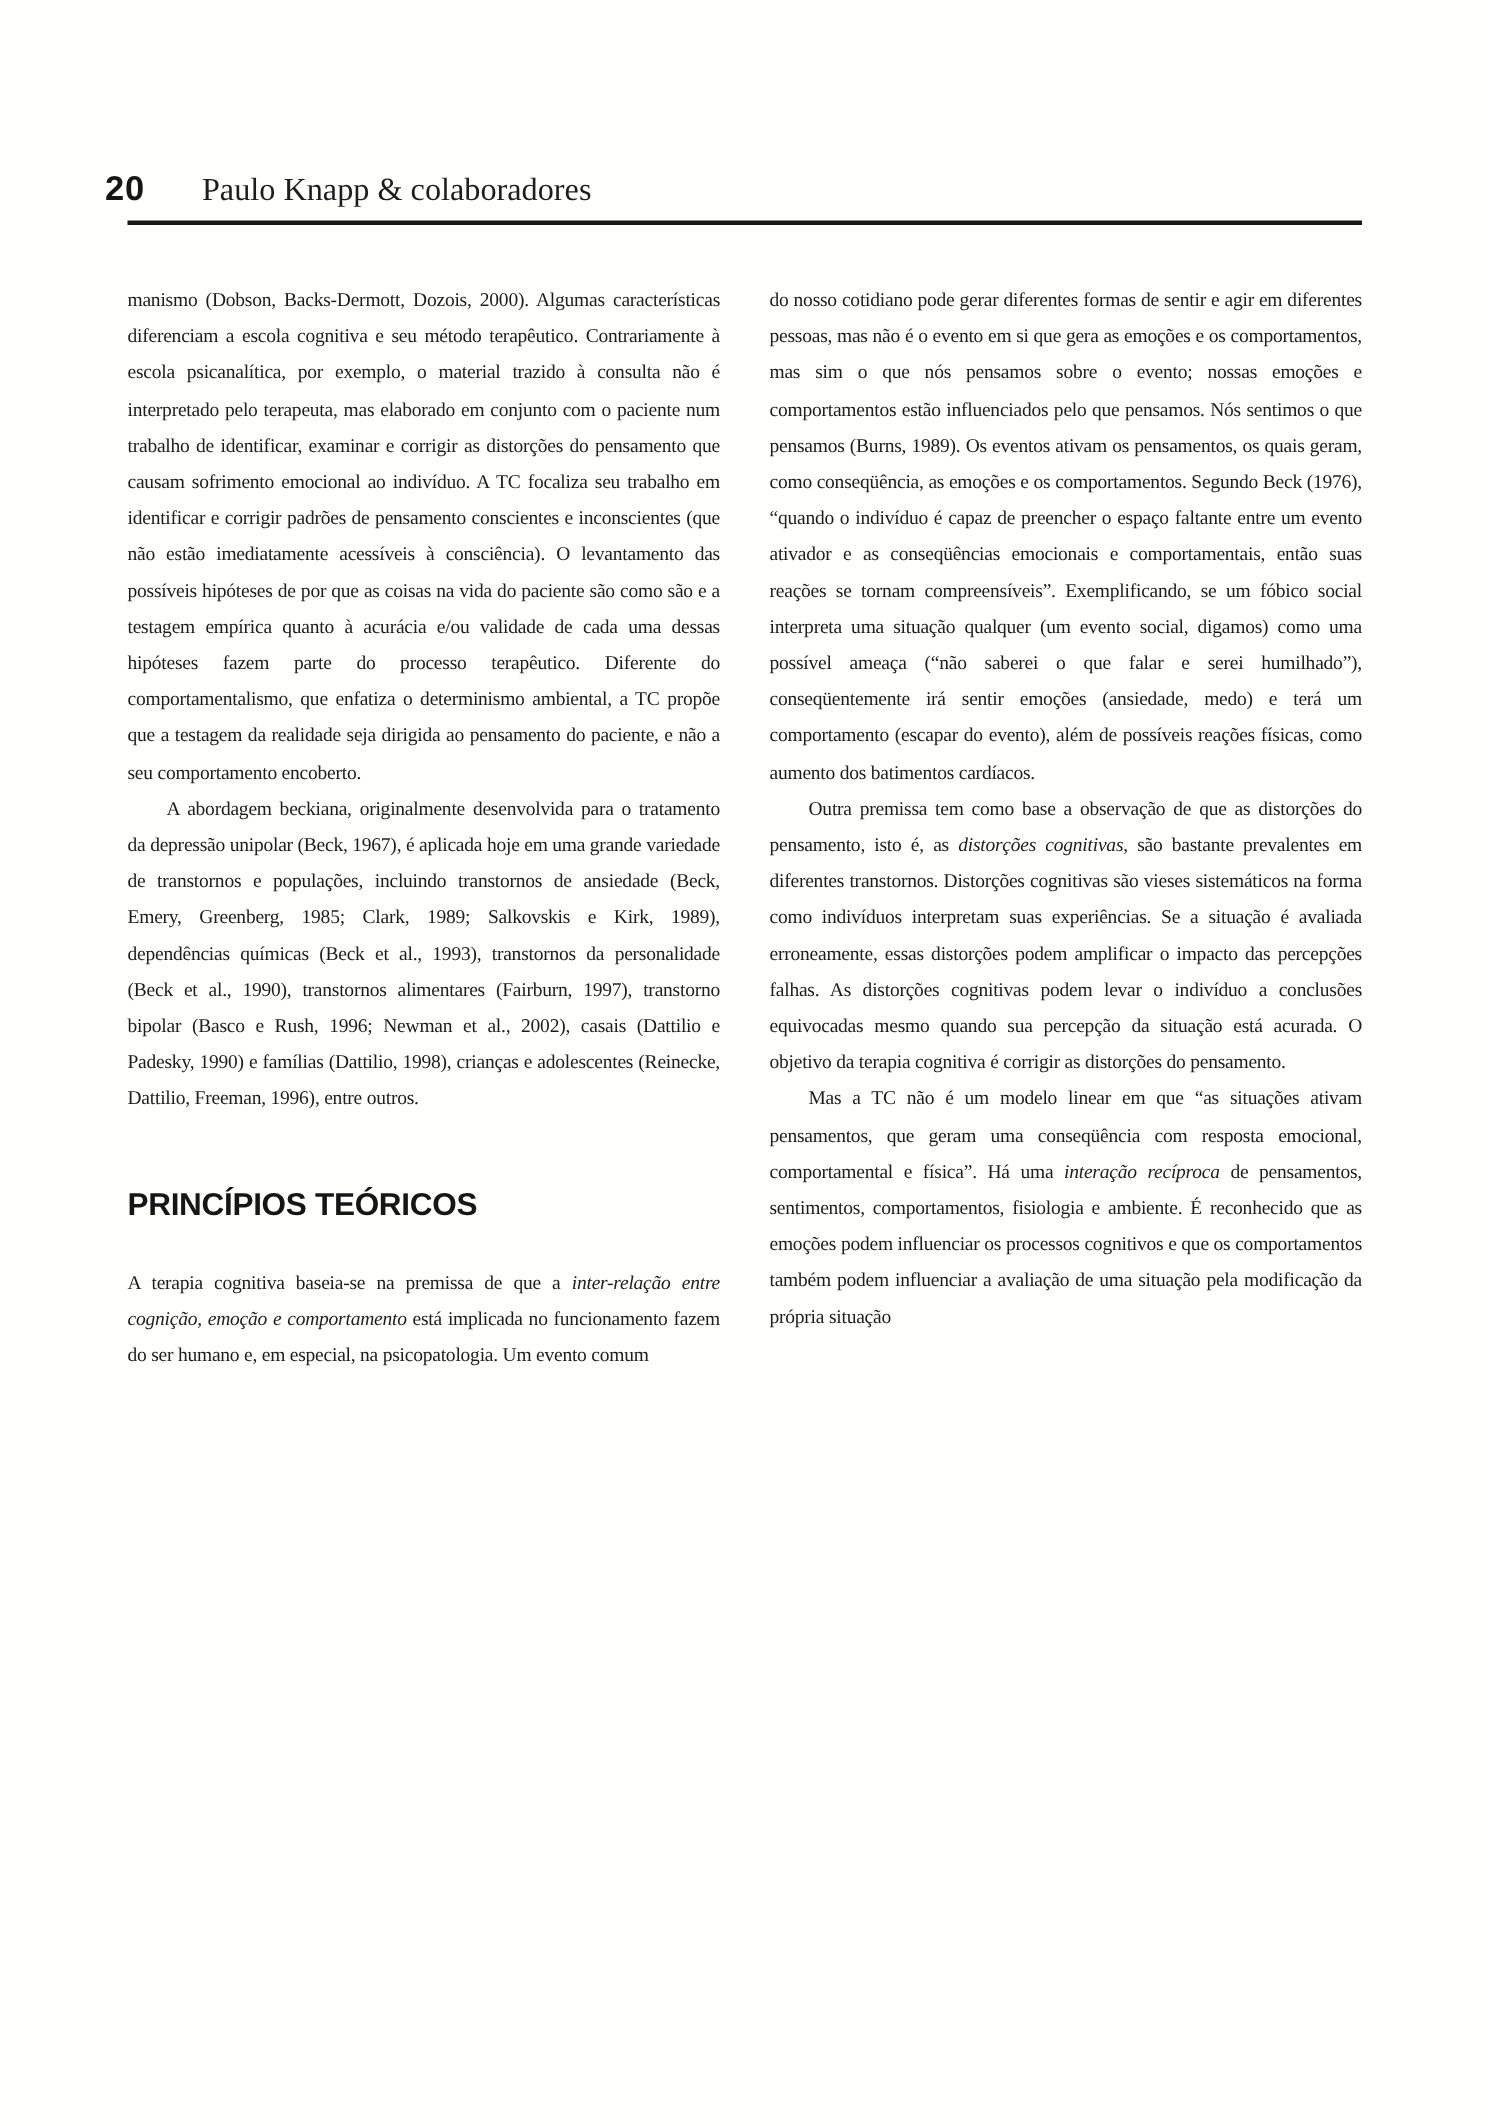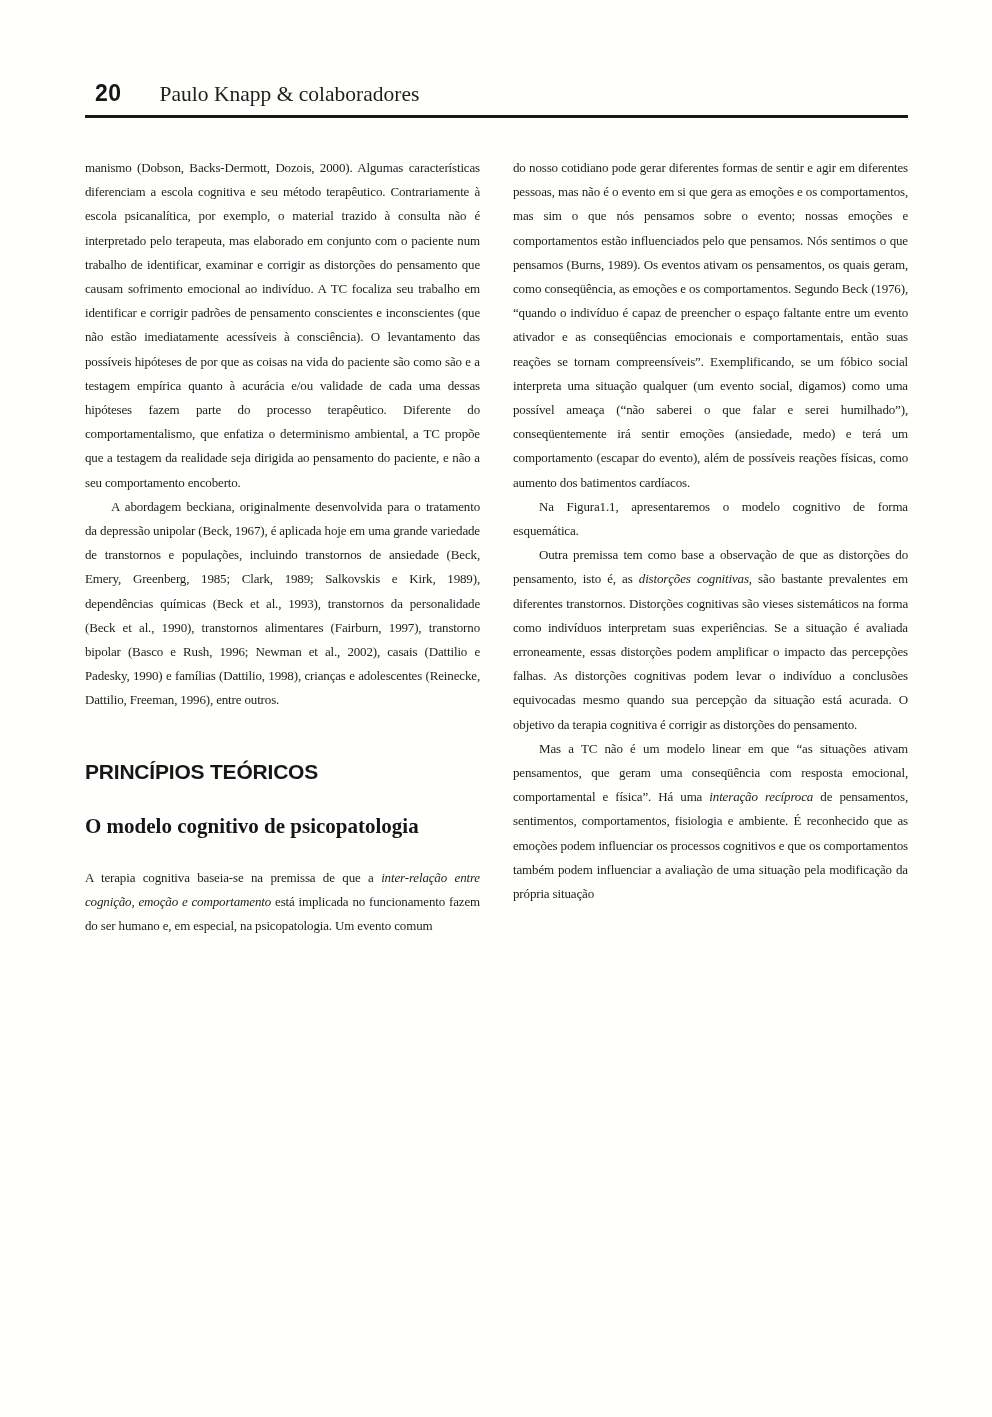--- a/index.html
+++ b/index.html
@@ -12,22 +12,22 @@
     width: 992px;
     height: 1417px;
     background: #fffffe;
     font-family: "Liberation Serif", serif;
     color: #1c1c1c;
     overflow: hidden;
   }
   .page-header {
     display: flex;
     align-items: baseline;
-    margin: 0 84px 0 95px;
-    padding-top: 80px;
+    margin: 0 84px 0 70px;
+    padding-top: 112px;
   }
   .page-num {
     font-family: "Liberation Sans", sans-serif;
     font-weight: bold;
     font-size: 23px;
     letter-spacing: 0.5px;
     color: #161616;
   }
   .running-title {
     font-size: 21.5px;
@@ -91,25 +91,23 @@
   </header>
 
   <div class="header-rule"></div>
 
   <main class="columns">
 
     <section class="col">
       <p class="para"><span>manismo (Dobson, Backs-Dermott, Dozois, 2000). Algumas características diferenciam a escola cognitiva e seu método terapêutico. Contrariamente à escola psicanalítica, por exemplo, o material trazido à consulta não é interpretado pelo terapeuta, mas elaborado em conjunto com o paciente num trabalho de identificar, examinar e corrigir as distorções do pensamento que causam sofrimento emocional ao indivíduo. A TC focaliza seu trabalho em identificar e corrigir padrões de pensamento conscientes e inconscientes (que não estão imediatamente acessíveis à consciência). O levantamento das possíveis hipóteses de por que as coisas na vida do paciente são como são e a testagem empírica quanto à acurácia e/ou validade de cada uma dessas hipóteses fazem parte do processo terapêutico. Diferente do comportamentalismo, que enfatiza o determinismo ambiental, a TC propõe que a testagem da realidade seja dirigida ao pensamento do paciente, e não a seu comportamento encoberto.</span></p>
       <p class="para indent"><span>A abordagem beckiana, originalmente desenvolvida para o tratamento da depressão unipolar (Beck, 1967), é aplicada hoje em uma grande variedade de transtornos e populações, incluindo transtornos de ansiedade (Beck, Emery, Greenberg, 1985; Clark, 1989; Salkovskis e Kirk, 1989), dependências químicas (Beck et al., 1993), transtornos da personalidade (Beck et al., 1990), transtornos alimentares (Fairburn, 1997), transtorno bipolar (Basco e Rush, 1996; Newman et al., 2002), casais (Dattilio e Padesky, 1990) e famílias (Dattilio, 1998), crianças e adolescentes (Reinecke, Dattilio, Freeman, 1996), entre outros.</span></p>
       <h2 class="section-heading">PRINCÍPIOS TEÓRICOS</h2>
-      <h3 class="sub-heading">O modelo cognitivo de psicopatologia</h3>
       <p class="para after-heading"><span>A terapia cognitiva baseia-se na premissa de que a </span><em>inter-relação entre cognição, emoção e comportamento</em><span> está implicada no funcionamento fazem do ser humano e, em especial, na psicopatologia. Um evento comum</span></p>
     </section>
 
     <section class="col">
       <p class="para"><span>do nosso cotidiano pode gerar diferentes formas de sentir e agir em diferentes pessoas, mas não é o evento em si que gera as emoções e os comportamentos, mas sim o que nós pensamos sobre o evento; nossas emoções e comportamentos estão influenciados pelo que pensamos. Nós sentimos o que pensamos (Burns, 1989). Os eventos ativam os pensamentos, os quais geram, como conseqüência, as emoções e os comportamentos. Segundo Beck (1976), “quando o indivíduo é capaz de preencher o espaço faltante entre um evento ativador e as conseqüências emocionais e comportamentais, então suas reações se tornam compreensíveis”. Exemplificando, se um fóbico social interpreta uma situação qualquer (um evento social, digamos) como uma possível ameaça (“não saberei o que falar e serei humilhado”), conseqüentemente irá sentir emoções (ansiedade, medo) e terá um comportamento (escapar do evento), além de possíveis reações físicas, como aumento dos batimentos cardíacos.</span></p>
-      <p class="para indent"><span>Na Figura1.1, apresentaremos o modelo cognitivo de forma esquemática.</span></p>
       <p class="para indent"><span>Outra premissa tem como base a observação de que as distorções do pensamento, isto é, as </span><em>distorções cognitivas,</em><span> são bastante prevalentes em diferentes transtornos. Distorções cognitivas são vieses sistemáticos na forma como indivíduos interpretam suas experiências. Se a situação é avaliada erroneamente, essas distorções podem amplificar o impacto das percepções falhas. As distorções cognitivas podem levar o indivíduo a conclusões equivocadas mesmo quando sua percepção da situação está acurada. O objetivo da terapia cognitiva é corrigir as distorções do pensamento.</span></p>
       <p class="para indent"><span>Mas a TC não é um modelo linear em que “as situações ativam pensamentos, que geram uma conseqüência com resposta emocional, comportamental e física”. Há uma </span><em>interação recíproca</em><span> de pensamentos, sentimentos, comportamentos, fisiologia e ambiente. É reconhecido que as emoções podem influenciar os processos cognitivos e que os comportamentos também podem influenciar a avaliação de uma situação pela modificação da própria situação</span></p>
     </section>
 
   </main>
 </div>
 
 </body></html>

